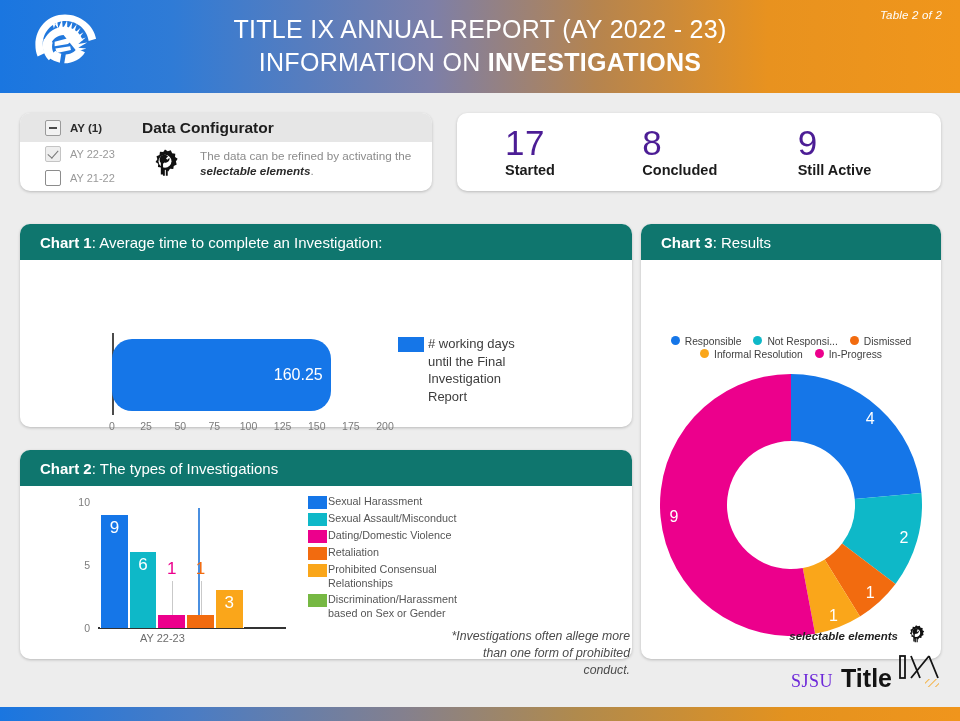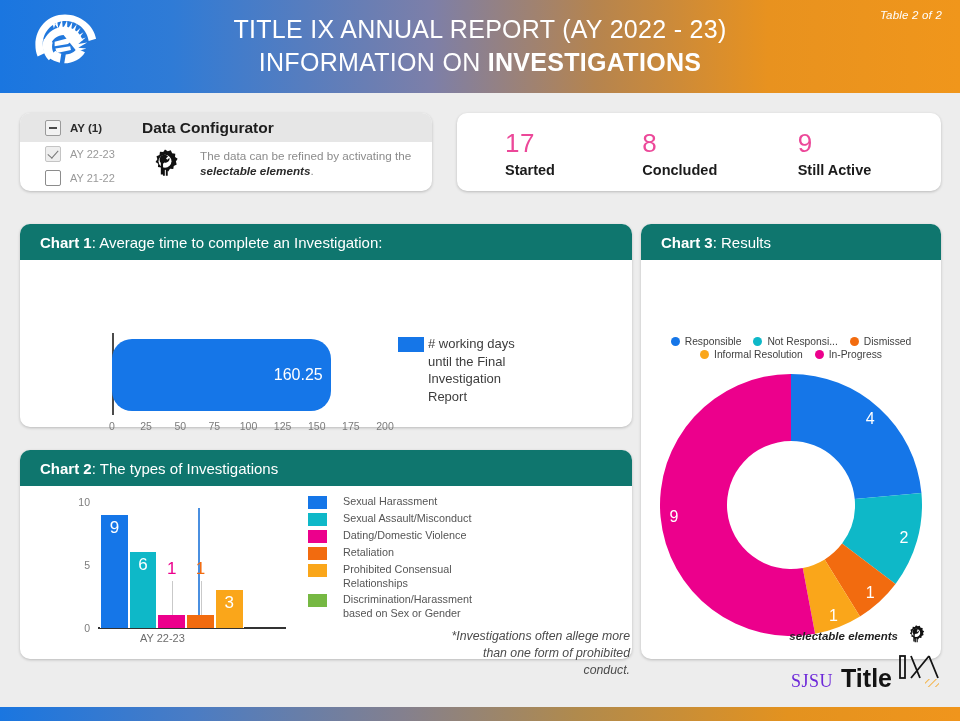--- a/index.html
+++ b/index.html
@@ -71,21 +71,21 @@
   }
   .config-note-text { font-size: 11.7px; color: #8b8b8b; line-height: 15px; padding-top: 2px; width: 245px; }
   .config-note-text b { font-weight: 700; font-style: italic; color: #2a2a2a; }
 
   
   .kpi-card { left: 457px; top: 113px; width: 484px; height: 78px; }
   .kpi-row { display: flex; height: 78px; align-items: center; padding: 0 28px 0 48px; }
   .kpi { flex: 1; text-align: left; }
   .kpi:nth-child(2) { padding-left: 22px; }
   .kpi:nth-child(3) { padding-left: 40px; }
-  .kpi-value { font-size: 26px; font-weight: 300; color: #ec4899; line-height: 34px; letter-spacing: .5px; }
+  .kpi-value { font-size: 35px; font-weight: 300; color: #4c1d95; line-height: 34px; letter-spacing: .5px; }
   .kpi-label { font-size: 14.5px; font-weight: 700; color: #1b1b1b; margin-top: 2px; }
 
   
   .chart1-card { left: 20px; top: 224px; width: 612px; height: 203px; }
   .c1-body { height: 167px; position: relative; }
   .c1-catlabel {
     position: absolute; left: 53px; top: 314px; font-size: 10.5px; color: #8e8e8e;
     text-align: right; line-height: 13px; width: 42px;
   }
   .c1-plot { position: absolute; left: 92px; top: 76px; width: 273px; height: 76px; }
@@ -105,34 +105,34 @@
   .c2-ytick { position: absolute; right: 0; font-size: 10.5px; color: #7c7c7c; transform: translateY(-50%); }
   .c2-vline { position: absolute; left: 178px; top: 22px; width: 1.5px; height: 120px; background: #4a8fe0; }
   .c2-xline { position: absolute; left: 78px; top: 141px; width: 188px; height: 1.6px; background: #333; }
   .c2-bars { position: absolute; left: 80px; top: 16px; width: 172px; height: 126px; display: flex; align-items: flex-end; gap: 0px; }
   .c2-bar { position: relative; width: 34px; border-left: 1.5px solid #fff; border-right: 1.5px solid #fff; }
   .c2-inlabel { position: absolute; left: 0; right: 0; top: 3px; text-align: center; color: #fff; font-size: 17px; }
   .c2-outlabel { position: absolute; left: 0; right: 0; top: -56px; text-align: center; font-size: 17px; }
   .c2-stem { position: absolute; left: 50%; top: -34px; width: 1.2px; height: 34px; background: #c9c9c9; }
   .c2-xlabel { position: absolute; left: 120px; top: 146px; font-size: 11px; color: #6d6d6d; }
   .c2-legend { position: absolute; left: 288px; top: 8px; }
-  .c2-legend-item { display: flex; align-items: flex-start; gap: 16px; margin-bottom: 2px; }
+  .c2-legend-item { display: flex; align-items: flex-start; gap: 1px; margin-bottom: 2px; }
   .c2-legend-sw { width: 19px; height: 13px; flex: none; margin-top: 2px; }
   .c2-legend-label { font-size: 10.8px; color: #555; line-height: 14px; width: 130px; }
   .c2-note {
     position: absolute; left: 425px; top: 142px; width: 185px;
     text-align: right; font-size: 12.3px; font-style: italic; color: #4b4b4b; line-height: 17px;
   }
 
   
   .chart3-card { left: 641px; top: 224px; width: 300px; height: 435px; }
   .c3-body { height: 399px; position: relative; }
   .c3-legend { position: absolute; left: 12px; top: 76px; width: 276px; text-align: center; }
   .c3-legend-row { display: flex; justify-content: center; gap: 12px; margin-bottom: 2px; }
-  .c3-li { display: inline-flex; align-items: center; gap: 5px; }
+  .c3-li { display: inline-flex; align-items: flex-start; gap: 5px; }
   .c3-dot { width: 9px; height: 9px; border-radius: 50%; flex: none; }
   .c3-li-label { font-size: 10.3px; color: #3f3f3f; white-space: nowrap; }
   .c3-donut { position: absolute; left: 13px; top: 108px; }
   .c3-slice-label { font-size: 16px; fill: #fff; }
   .c3-sel { position: absolute; right: 14px; bottom: 10px; display: flex; align-items: center; gap: 7px; }
   .c3-sel-text { font-size: 11.5px; font-style: italic; font-weight: 700; color: #1f1f1f; }
 
   
   .footer-logo { position: absolute; right: 18px; bottom: 28px; display: flex; align-items: baseline; }
   .fl-sjsu { font-family: "Liberation Serif", serif; font-size: 18px; color: #6d28d9; letter-spacing: .5px; }

